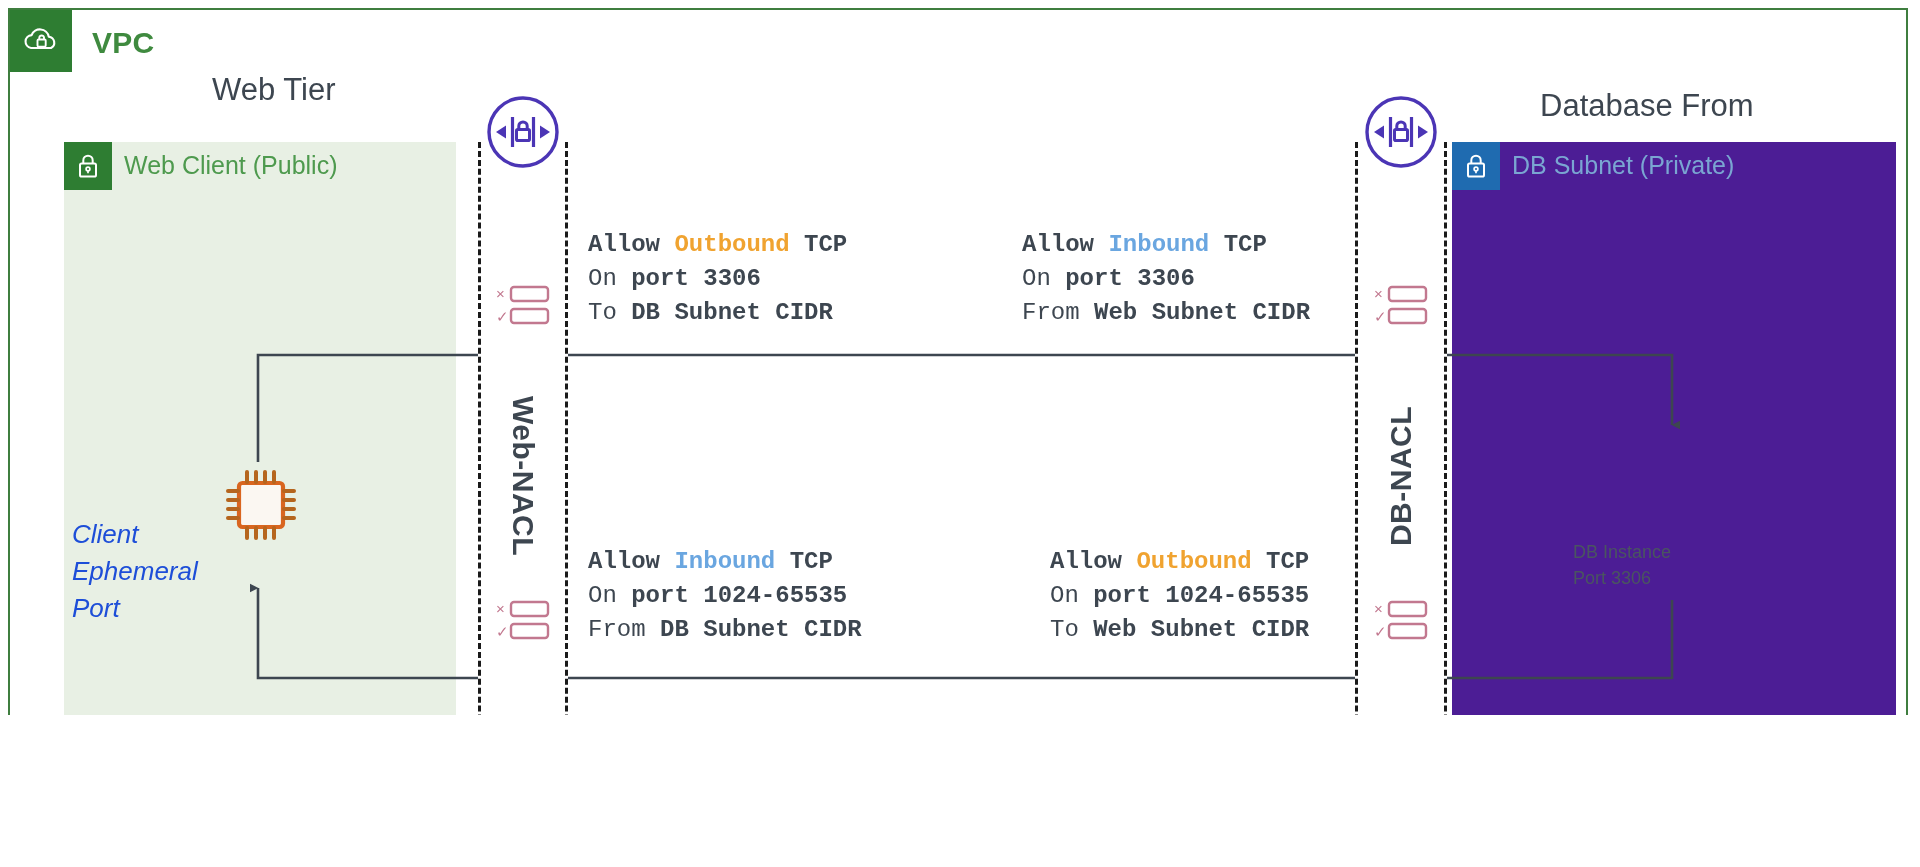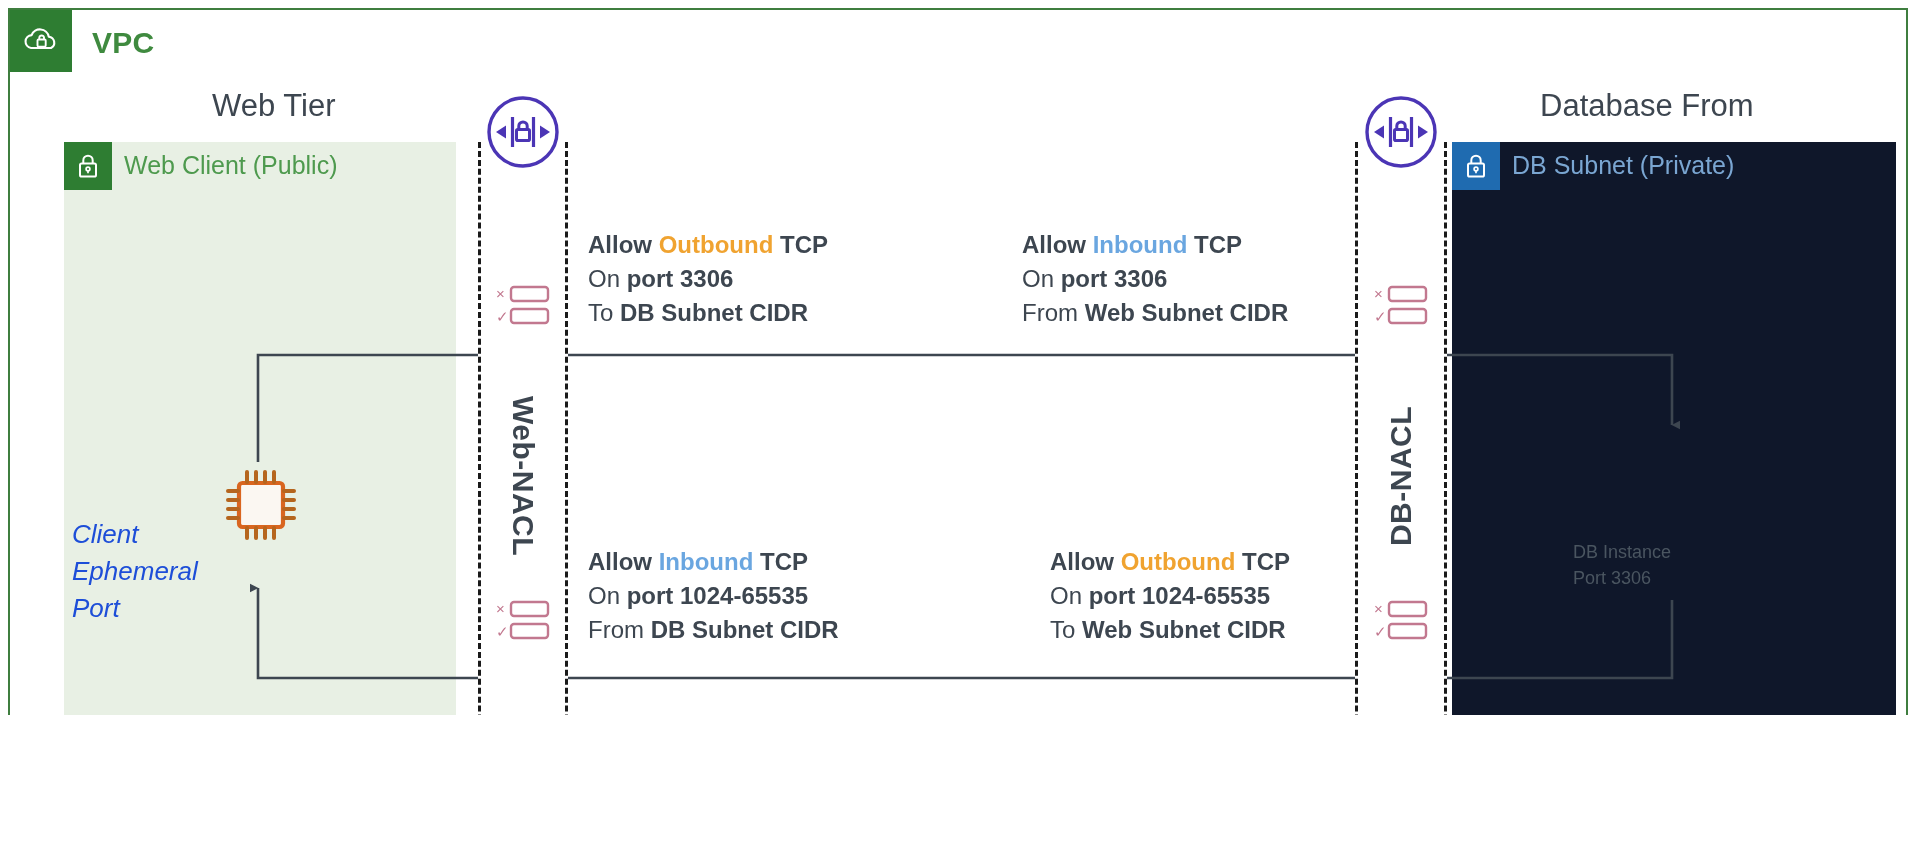--- a/index.html
+++ b/index.html
@@ -9,27 +9,27 @@
   
   .vpc-border{position:absolute;left:8px;top:8px;width:1900px;height:849px;
      border:2px solid #3f7e3f;box-sizing:border-box;background:#ffffff;}
   .vpc-tag{position:absolute;left:10px;top:10px;width:62px;height:62px;background:#2e7d32;
      display:flex;align-items:center;justify-content:center;}
   .vpc-label{position:absolute;left:92px;top:26px;font-size:30px;color:#3f8a3f;font-weight:600;
      letter-spacing:.3px;}
 
   
   .tier-title{position:absolute;font-size:31px;color:#3d4650;white-space:nowrap;}
-  #tier-web{left:212px;top:88px;}
+  #tier-web{left:212px;top:72px;}
   #tier-db{left:1540px;top:88px;}
 
   
   .subnet{position:absolute;box-sizing:border-box;}
   #web-subnet{left:64px;top:142px;width:392px;height:668px;background:#e8f0e4;}
-  #db-subnet{left:1452px;top:142px;width:444px;height:668px;background:#0f172a;}
+  #db-subnet{left:1452px;top:142px;width:444px;height:668px;background:#4c1d95;}
   .subnet-tag{position:absolute;left:0;top:0;width:48px;height:48px;display:flex;
      align-items:center;justify-content:center;}
   #web-subnet .subnet-tag{background:#2e7d32;}
   #db-subnet .subnet-tag{background:#1f6bb0;}
   .subnet-label{position:absolute;top:9px;left:60px;font-size:25px;white-space:nowrap;font-weight:500;}
   #web-subnet .subnet-label{color:#4e9a4e;}
   #db-subnet .subnet-label{color:#7aa6d2;}
 
   
   .nacl-lane{position:absolute;box-sizing:border-box;border-left:3px dashed #1a1a1a;
@@ -37,21 +37,21 @@
   #nacl-web{left:478px;top:142px;width:90px;height:668px;}
   #nacl-db{left:1355px;top:142px;width:92px;height:668px;}
   .nacl-ring{position:absolute;top:-52px;left:50%;transform:translateX(-50%);}
   .nacl-vlabel{position:absolute;top:50%;left:50%;font-size:30px;color:#3d4650;
      font-weight:600;white-space:nowrap;letter-spacing:.5px;}
   #nacl-web .nacl-vlabel{transform:translate(-50%,-50%) rotate(90deg);}
   #nacl-db  .nacl-vlabel{transform:translate(-50%,-50%) rotate(-90deg);}
   .rules-icon{position:absolute;left:50%;transform:translateX(-50%);}
 
   
-  .rule-block{position:absolute;font-size:24px;color:#3d4650;line-height:1.42;white-space:nowrap;}
+  .rule-block{position:absolute;font-size:24px;color:#3d4650;line-height:1.42;white-space:nowrap;font-family:Liberation Mono, monospace;}
   .rule-block .l1{font-weight:700;}
   .rule-block b{font-weight:700;}
   .kw-out{color:#f0a330;font-weight:700;}
   .kw-in{color:#6aa6e0;font-weight:700;margin-top:16px;}
   #rule-web-out{left:588px;top:228px;}
   #rule-db-in{left:1022px;top:228px;}
   #rule-web-in{left:588px;top:545px;}
   #rule-db-out{left:1050px;top:545px;}
 
   

